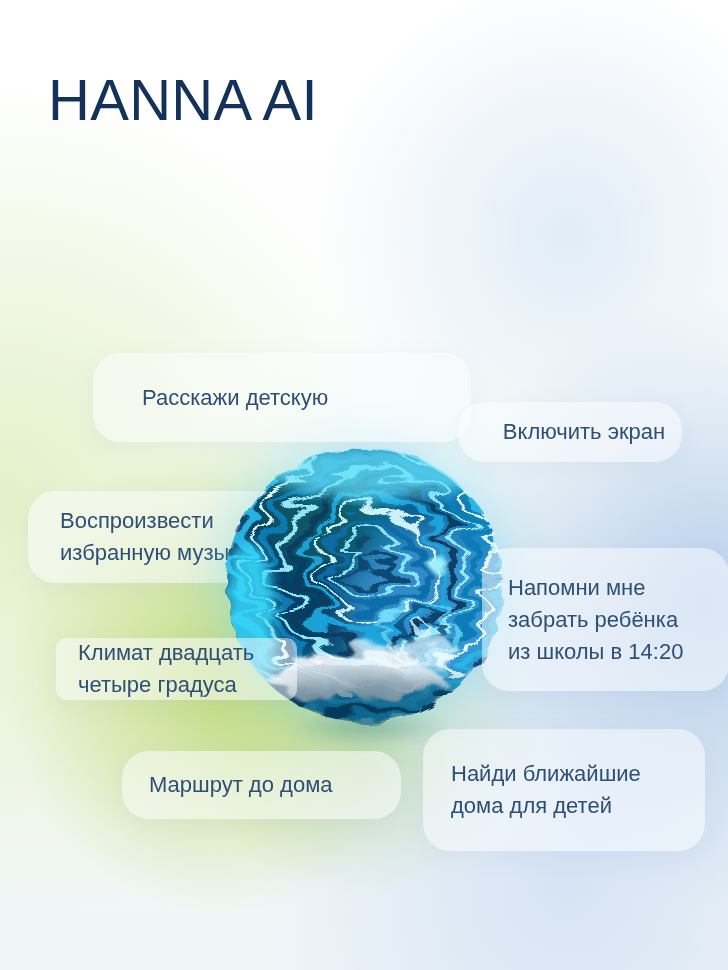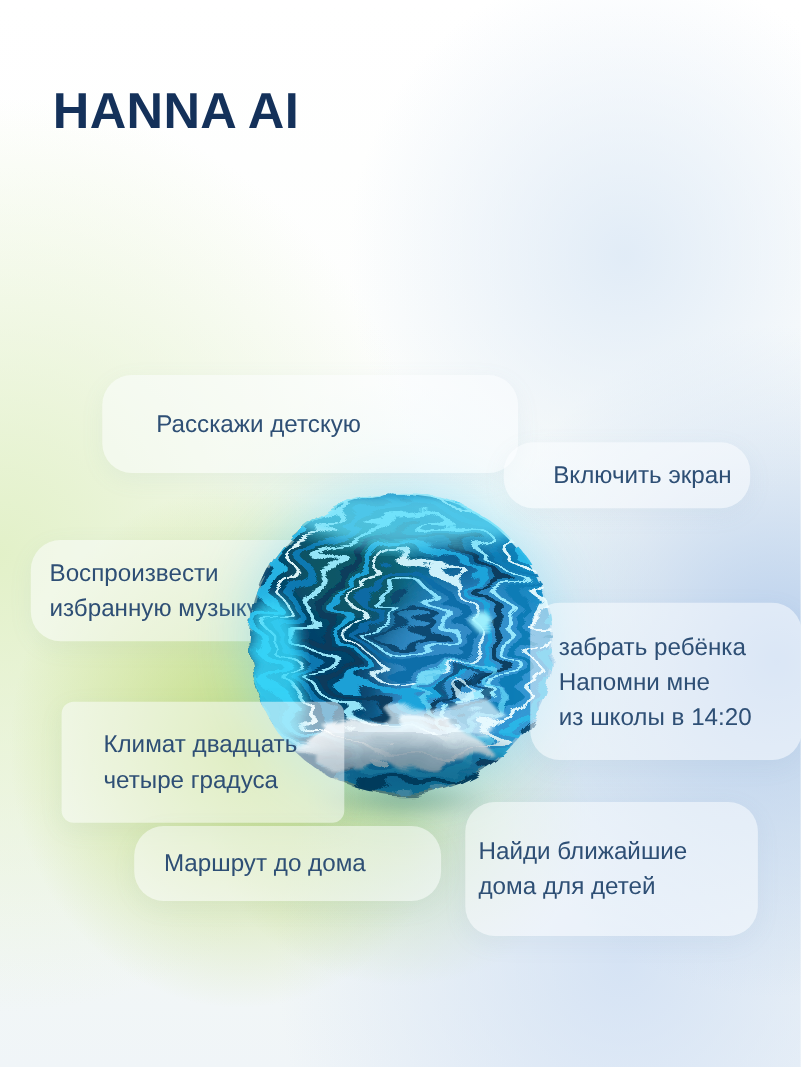--- a/index.html
+++ b/index.html
@@ -20,44 +20,44 @@
       radial-gradient(34% 22% at 50% 77%, rgba(168,204,95,0.55), rgba(168,204,95,0) 70%),
       radial-gradient(70% 55% at 0% 52%, rgba(225,240,198,0.95), rgba(225,240,198,0) 78%),
       radial-gradient(45% 35% at 50% 62%, rgba(120,210,240,0.28), rgba(120,210,240,0) 75%),
       linear-gradient(180deg,#ffffff 0%,#fdfefd 30%,#f5f9f3 72%,#f0f5f8 100%);
   }
 
   
   .title-block{
     position:absolute;left:48px;top:76px;z-index:4;
     color:#14315a;
-    font-weight:700;
-    font-size:46px;line-height:48px;
+    font-weight:400;
+    font-size:58px;line-height:48px;
     letter-spacing:0.3px;
   }
   .title-block h1,.title-block h2{margin:0;font-size:inherit;line-height:inherit;font-weight:inherit;}
 
   
   .bubble{
     position:absolute;z-index:3;
     background:rgba(252,254,255,0.52);
     border-radius:27px;
     color:#2e4f75;
     font-size:22px;line-height:32px;font-weight:500;
     display:flex;flex-direction:column;justify-content:center;
     box-shadow:0 6px 22px rgba(120,150,180,0.08);
   }
   .bubble .line{display:block;white-space:nowrap;}
-  .b1{left:93px;  top:341px; width:329px; height:89px;  padding-left:49px;}
+  .b1{left:93px;  top:353px; width:329px; height:89px;  padding-left:49px;}
   .b2{left:458px; top:402px; width:196px; height:60px;  padding-left:28px;text-align:center;}
-  .b3{left:28px;  top:491px; width:268px; height:92px;  padding-left:17px; z-index:1;}
+  .b3{left:28px;  top:491px; width:268px; height:92px;  padding-left:32px; z-index:1;}
   .b4{left:482px; top:548px; width:221px; height:143px; padding-left:26px;}
-  .b5{left:56px;  top:638px; width:219px; height:110px;  padding-left:38px;border-radius:11px;}
+  .b5{left:56px;  top:638px; width:219px; height:62px;  padding-left:22px;border-radius:11px;}
   .b6{left:122px; top:751px; width:252px; height:68px;  padding-left:27px;}
-  .b7{left:423px; top:729px; width:254px; height:122px; padding-left:12px;}
+  .b7{left:423px; top:729px; width:254px; height:122px; padding-left:28px;}
 
   
   .orb{
     position:absolute;left:224px;top:437px;width:282px;height:296px;z-index:2;
     filter:drop-shadow(0 0 26px rgba(90,205,245,0.45));
   }
   .orb svg{display:block;}
   .orb-shadow{
     position:absolute;left:262px;top:708px;width:210px;height:38px;z-index:1;
     border-radius:50%;
@@ -82,22 +82,22 @@
   <div class="bubble b2">
     <span class="line">Включить экран</span>
   </div>
 
   <div class="bubble b3">
     <span class="line">Воспроизвести</span>
     <span class="line">избранную музыку</span>
   </div>
 
   <div class="bubble b4">
+    <span class="line">Напомни мне</span>
     <span class="line">забрать ребёнка</span>
-    <span class="line">Напомни мне</span>
     <span class="line">из школы в 14:20</span>
   </div>
 
   <div class="bubble b5">
     <span class="line">Климат двадцать</span>
     <span class="line">четыре градуса</span>
   </div>
 
   <div class="bubble b6">
     <span class="line">Маршрут до дома</span>

